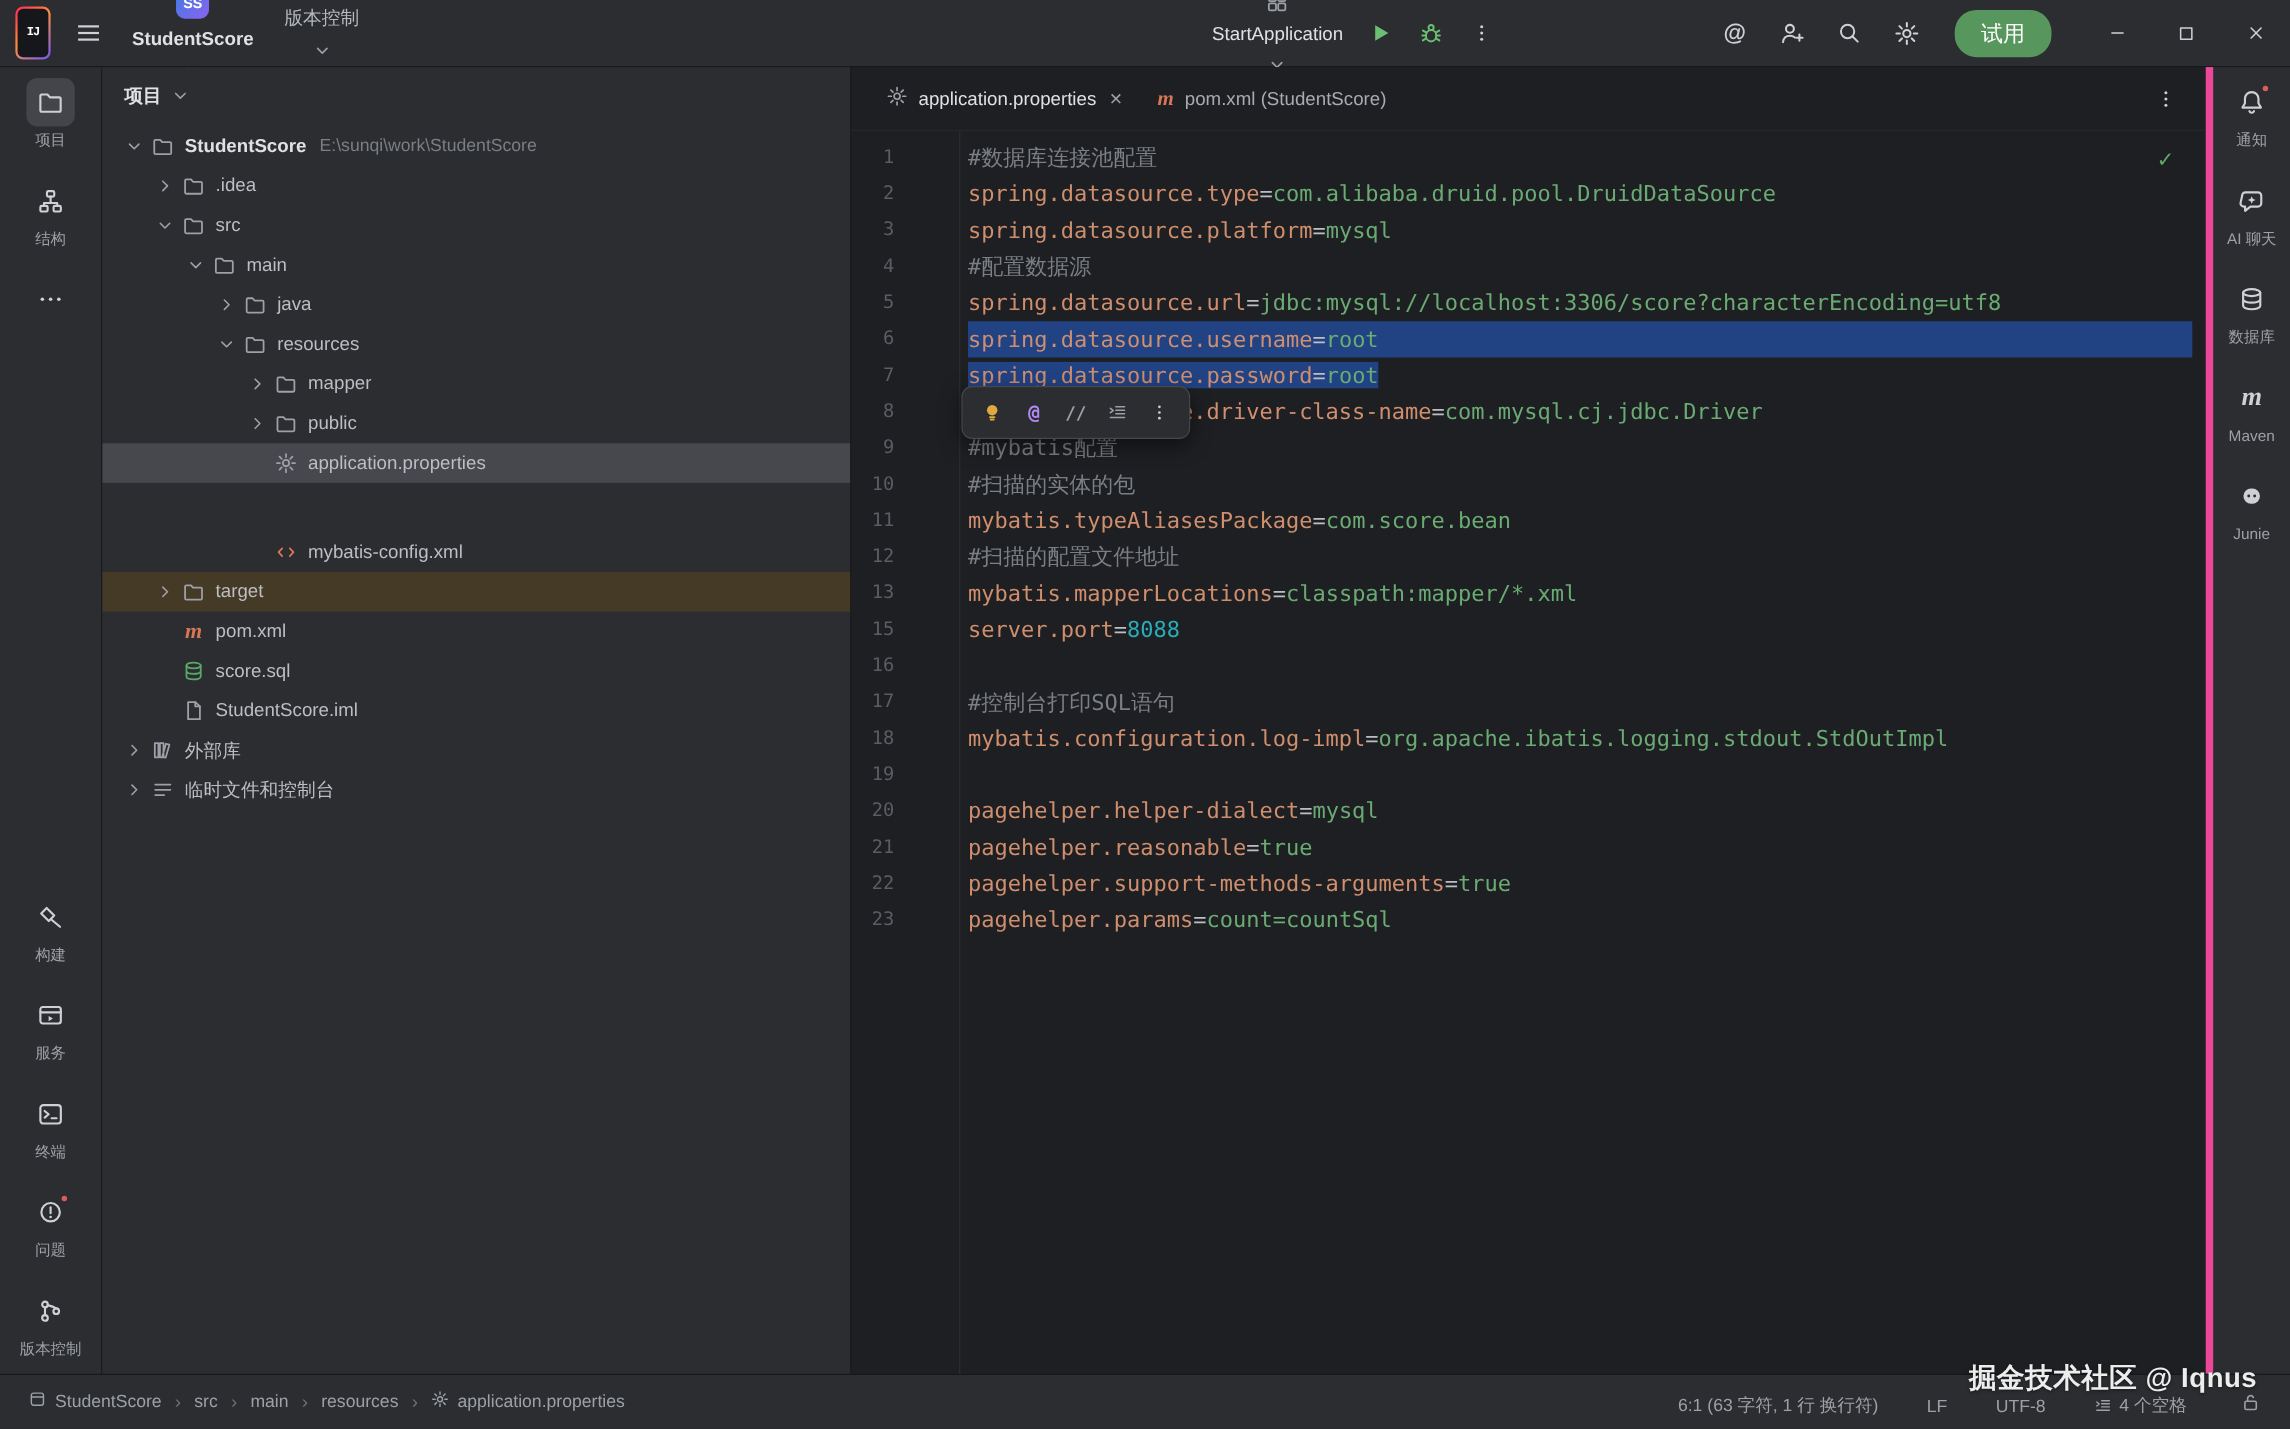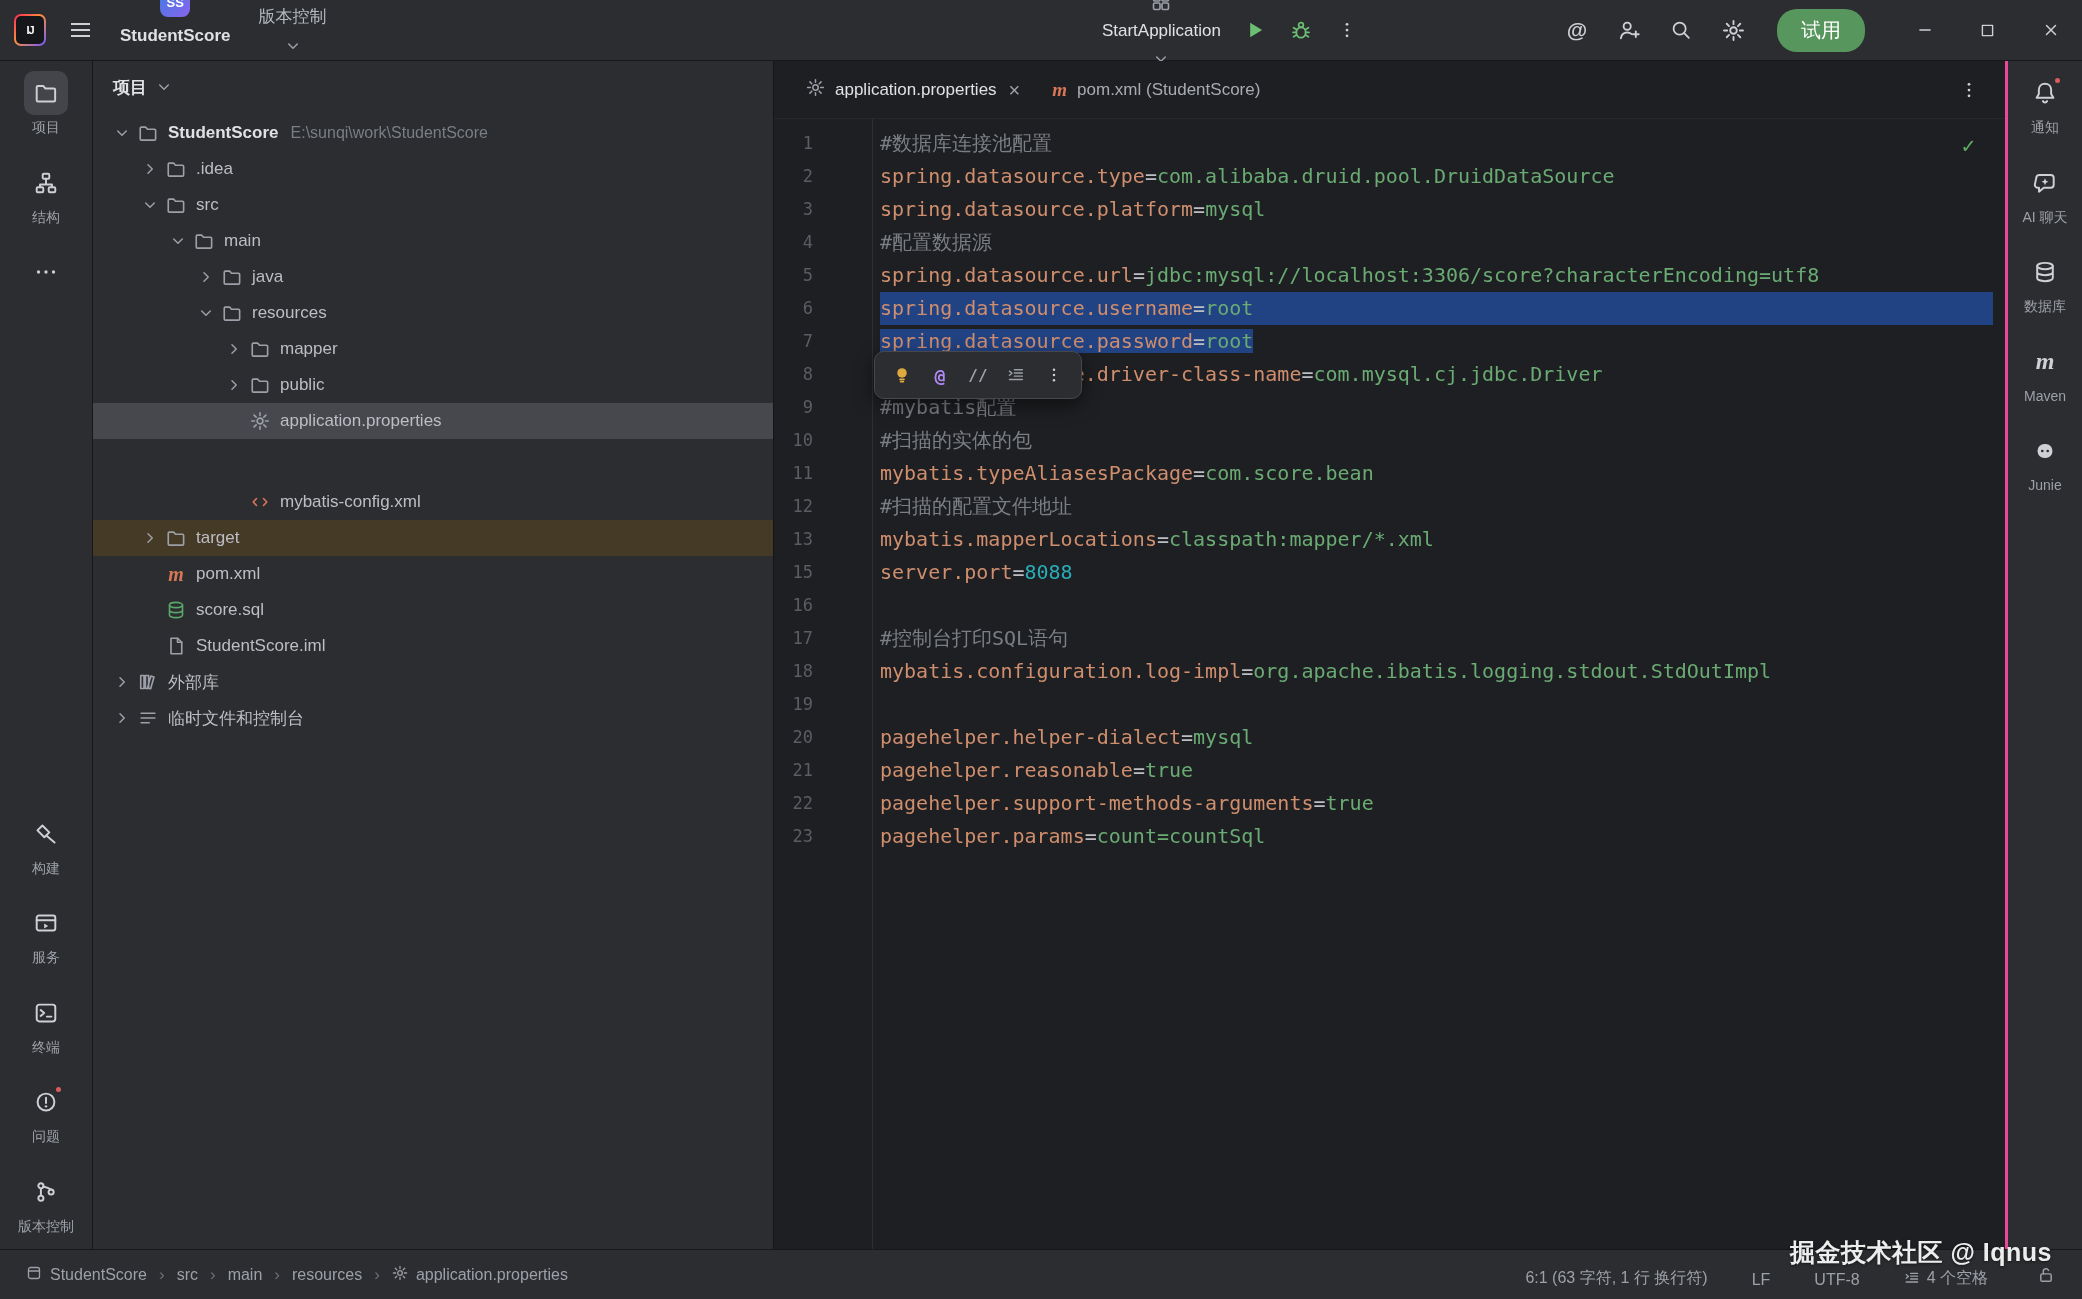--- a/index.html
+++ b/index.html
@@ -4,21 +4,21 @@
 <style>
   *{margin:0;padding:0;box-sizing:border-box;}
   html,body{width:2082px;height:1299px;overflow:hidden;background:#1e1f22;}
   body{font-family:"Liberation Sans","DejaVu Sans",sans-serif;color:#bcbec4;}
   button{background:none;border:none;color:inherit;font:inherit;padding:0;}
   [data-interactable="true"]{cursor:pointer;}
   .window{width:2082px;height:1299px;display:flex;flex-direction:column;position:relative;}
 
   
   .titlebar{height:61px;flex:0 0 61px;background:#2b2d30;display:flex;align-items:center;padding-left:14px;gap:8px;border-bottom:1px solid #17181b;}
-  .logo{width:32px;height:32px;border-radius:7px;background:linear-gradient(135deg,#fe2857 0%,#ff8e3c 45%,#6b57ff 100%);padding:2px;margin-right:4px;flex:0 0 32px;}
+  .logo{width:32px;height:48px;border-radius:7px;background:linear-gradient(135deg,#fe2857 0%,#ff8e3c 45%,#6b57ff 100%);padding:2px;margin-right:4px;flex:0 0 32px;font-family:Liberation Mono, monospace;}
   .logo i{display:flex;width:100%;height:100%;background:#16171a;border-radius:5px;color:#fff;font-style:normal;font-size:11px;font-weight:bold;align-items:center;justify-content:center;letter-spacing:-1px;}
   .icon-btn{width:44px;height:44px;display:flex;align-items:center;justify-content:center;border-radius:8px;flex:0 0 auto;}
   .hamburger{width:19px;height:2px;background:#ced0d6;box-shadow:0 -6px 0 #ced0d6,0 6px 0 #ced0d6;display:block;}
   .widget{display:flex;align-items:center;gap:9px;padding:7px 10px;border-radius:8px;flex-direction:column;}
   .proj-badge{width:30px;height:30px;border-radius:8px;background:linear-gradient(135deg,#3a7de0,#8a64f0);color:#fff;font-size:13px;font-weight:700;display:flex;align-items:center;justify-content:center;}
   .proj-name{color:#dfe1e5;font-size:17px;font-weight:600;}
   .vcs-label{color:#b4b8bf;font-size:17px;}
   .tb-spacer{flex:1;}
   .tb-gap{width:170px;flex:0 0 170px;}
   .run-cluster{display:flex;align-items:center;gap:2px;}
@@ -26,21 +26,21 @@
   .at-glyph{font-size:21px;color:#ced0d6;font-weight:600;}
   .trial{margin:0 14px;padding:8px 24px;border-radius:20px;background:#57965c;color:#fff;font-size:20px;flex:0 0 auto;}
   .win-controls{display:flex;height:61px;margin-left:6px;}
   .win-btn{width:63px;height:100%;display:flex;align-items:center;justify-content:center;}
   .tb-ic{display:inline-flex;align-items:center;justify-content:center;}
 
   
   .main{flex:1;display:flex;min-height:0;}
   .strip{width:93px;background:#2b2d30;display:flex;flex-direction:column;align-items:center;padding:10px 0 14px;gap:24px;}
   .strip.left{border-right:1px solid #17181b;}
-  .strip.right{border-left:3px solid #ec4899;width:77px;flex:0 0 77px;}
+  .strip.right{border-left:7px solid #ec4899;width:77px;flex:0 0 77px;}
   .strip-group{display:flex;flex-direction:column;gap:24px;align-items:center;}
   .strip-bottom{margin-top:auto;}
   .strip-item{display:flex;flex-direction:column;align-items:center;gap:4px;}
   .icon-box{width:44px;height:44px;border-radius:10px;display:flex;align-items:center;justify-content:center;position:relative;}
   .strip-item.active .icon-box{background:#43454a;}
   .strip-label{font-size:14px;color:#9da0a8;text-align:center;line-height:1.25;max-width:72px;}
   .strip.right .strip-label{max-width:48px;}
   .red-dot{position:absolute;top:5px;right:5px;width:9px;height:9px;border-radius:50%;background:#db5c5c;border:2px solid #2b2d30;}
 
   

